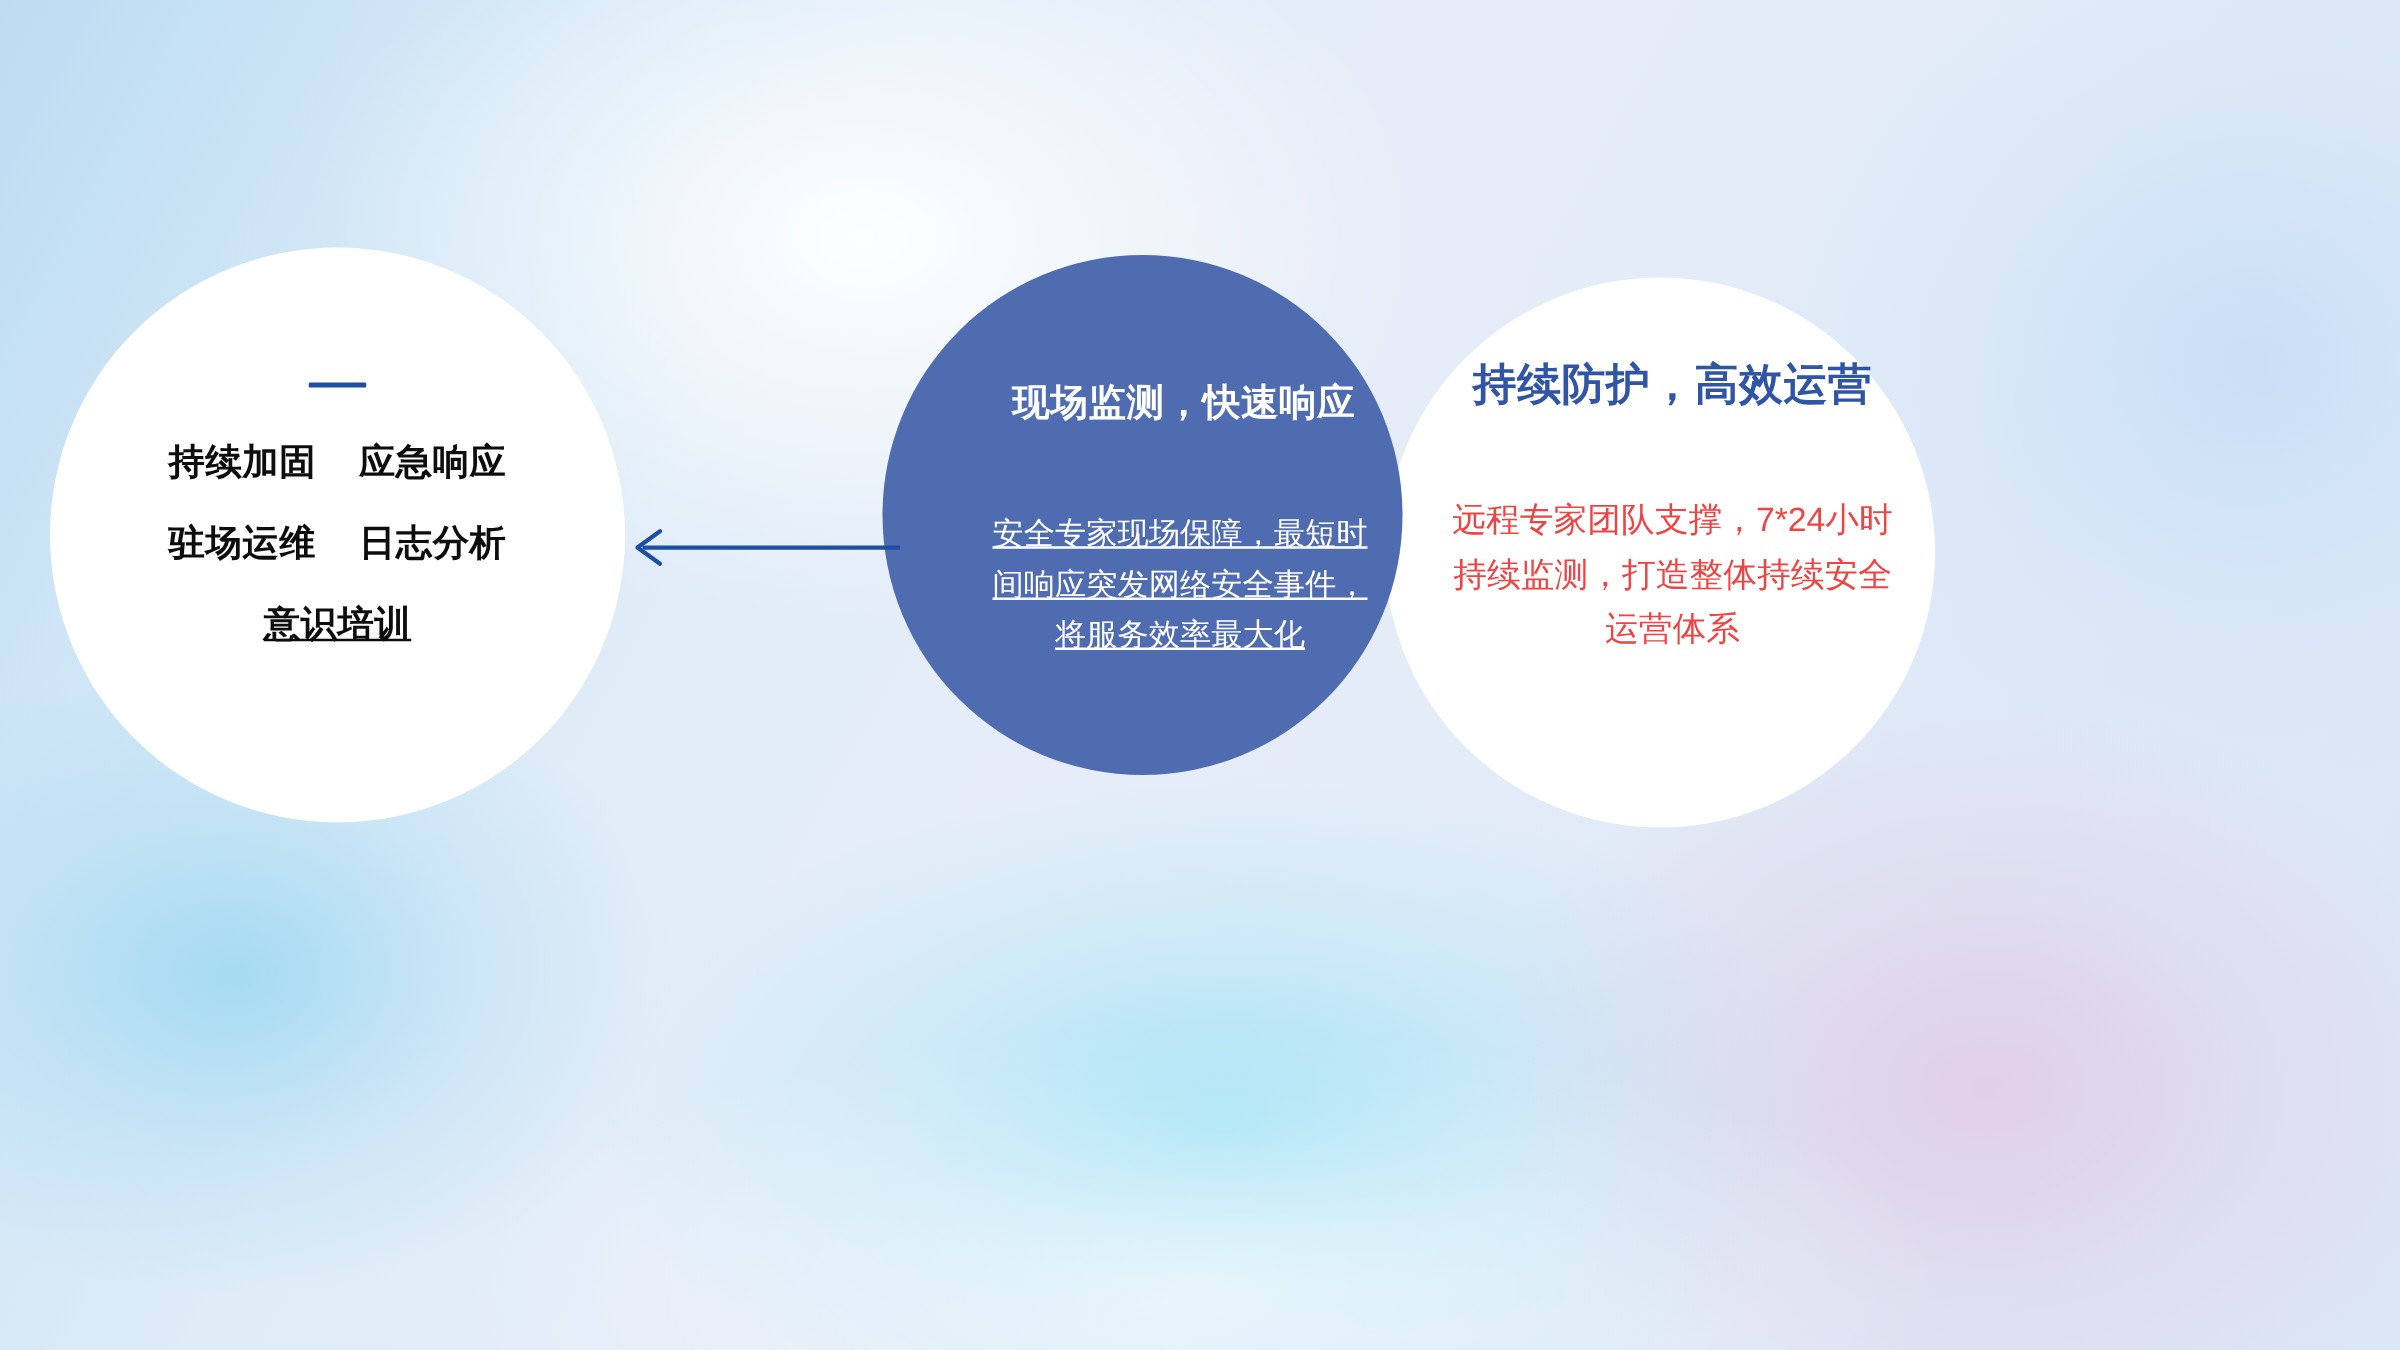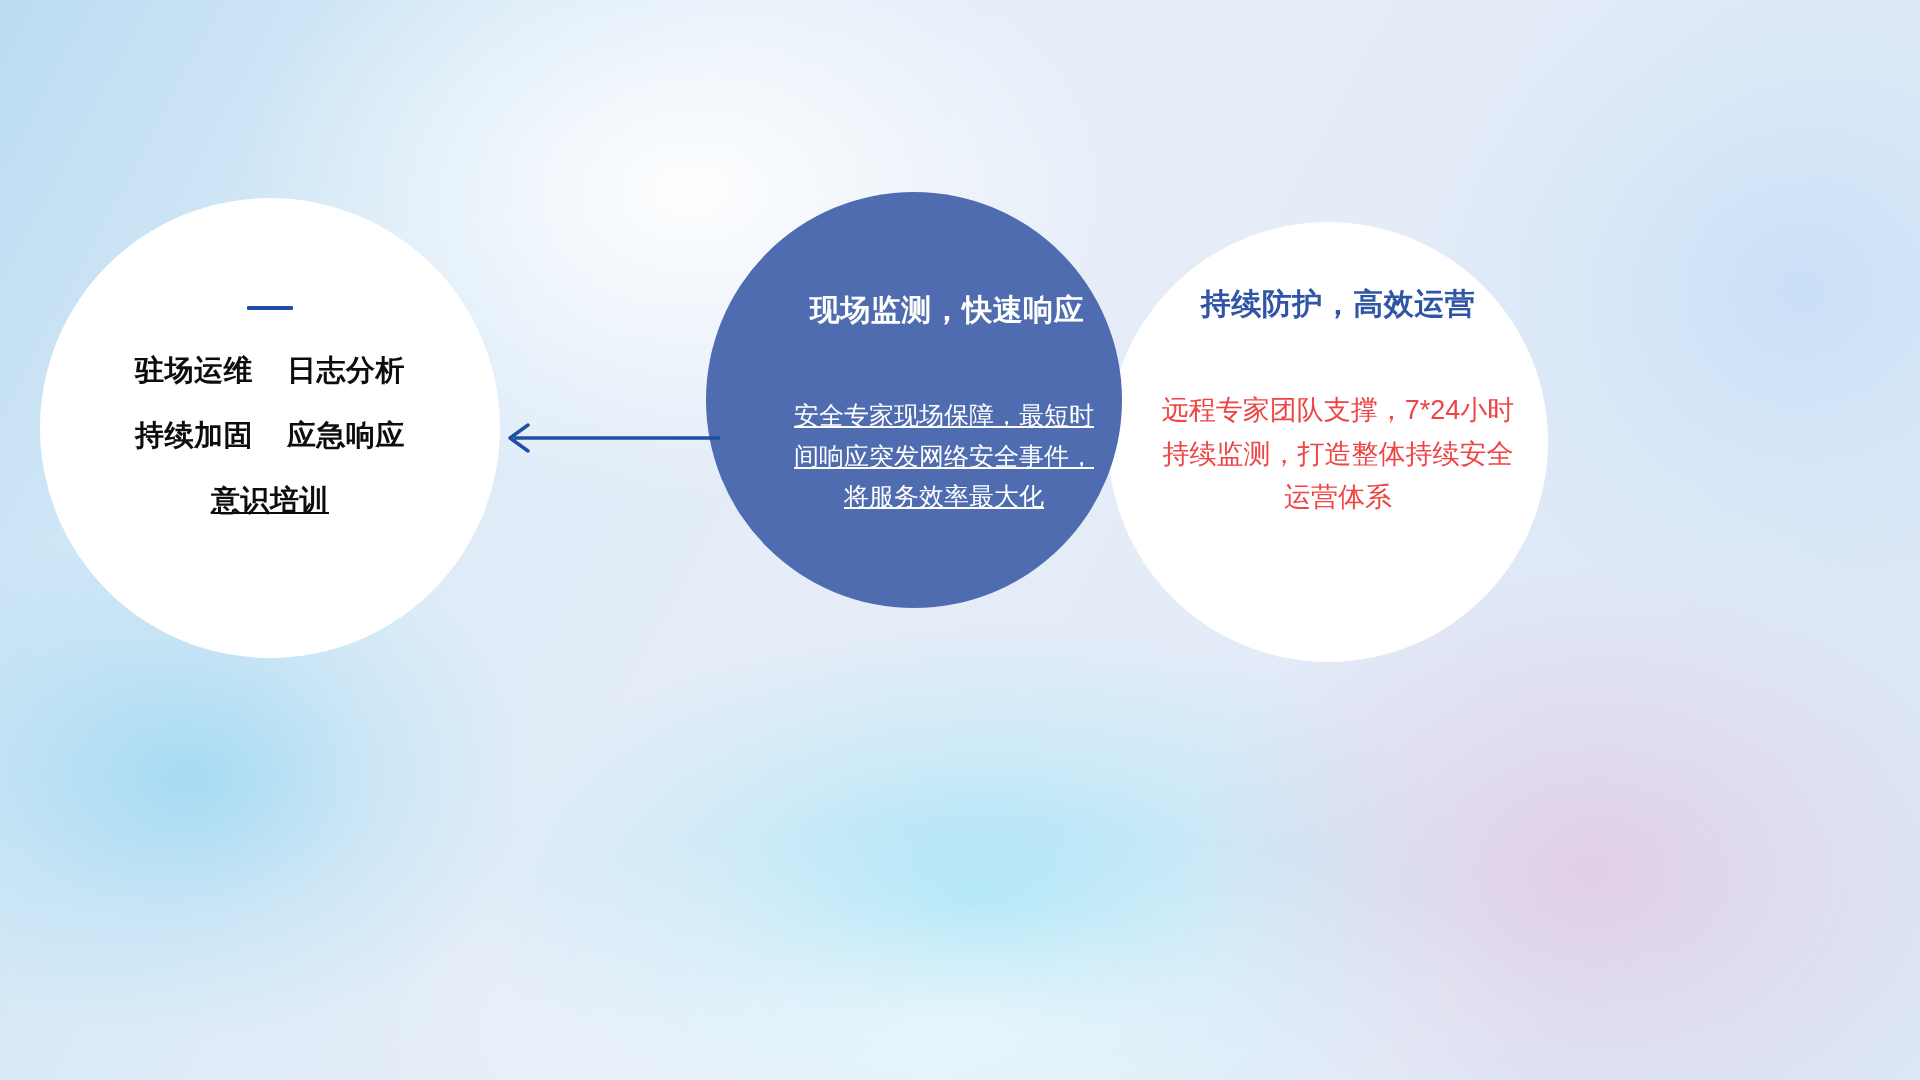--- a/index.html
+++ b/index.html
@@ -105,21 +105,21 @@
     left: 40px;
     top: 198px;
     width: 460px;
     height: 460px;
     background: #ffffff;
     z-index: 3;
   }
 
   #circle-middle {
     left: 706px;
-    top: 192px;
+    top: 204px;
     width: 416px;
     height: 416px;
     background: #4f6cb0;
     z-index: 5;
   }
 
   #circle-right {
     left: 1108px;
     top: 222px;
     width: 440px;
@@ -186,21 +186,21 @@
   .right-inner {
     position: absolute;
     left: 0;
     right: 0;
     top: 62px;
     padding: 0 26px 0 46px;
     box-sizing: border-box;
     text-align: center;
   }
   .right-title {
-    font-size: 30px;
+    font-size: 35px;
     font-weight: bold;
     color: #2f55a4;
     letter-spacing: 0.5px;
     white-space: nowrap;
   }
   .right-body {
     margin-top: 64px;
     font-size: 27px;
     line-height: 1.62;
     color: #ef4444;
@@ -226,22 +226,22 @@
   <div class="bg-layer bg-blob-2"></div>
   <div class="bg-layer bg-blob-6"></div>
   <div class="bg-layer bg-blob-5"></div>
   <div class="bg-layer bg-blob-3"></div>
   <div class="bg-layer bg-blob-4"></div>
   <div class="bg-layer bg-blob-7"></div>
 
   <div class="circle" id="circle-left">
     <div class="left-inner">
       <div class="accent-rule"></div>
+      <div class="kw-row">持续加固    应急响应</div>
       <div class="kw-row">驻场运维    日志分析</div>
-      <div class="kw-row">持续加固    应急响应</div>
       <div class="kw-row">意识培训</div>
     </div>
   </div>
 
   <div class="circle" id="circle-right">
     <div class="right-inner">
       <div class="right-title">持续防护，高效运营</div>
       <div class="right-body">远程专家团队支撑，7*24小时持续监测，打造整体持续安全运营体系</div>
     </div>
   </div>

